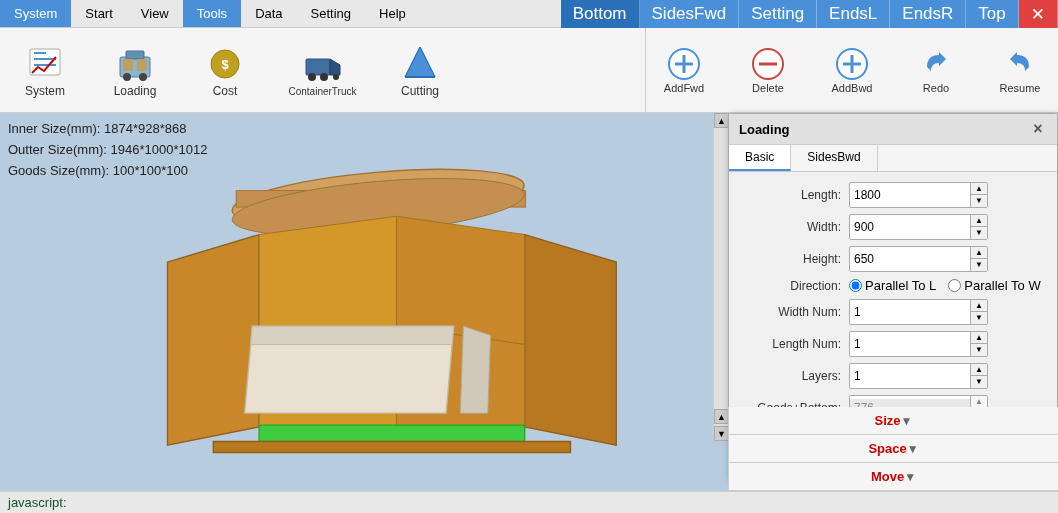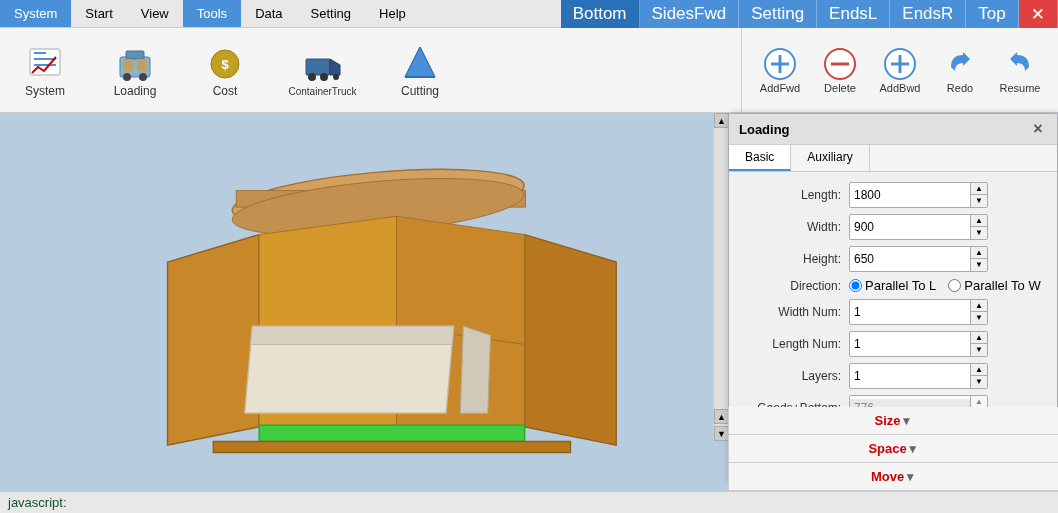--- a/index.html
+++ b/index.html
@@ -76,21 +76,21 @@
     
     .action-bar {
       position: absolute;
       top: 28px;
       right: 0;
       display: flex;
       background: #f5f5f5;
       height: 85px;
       align-items: center;
       padding: 4px 8px;
-      gap: 0;
+      gap: 24px;
       border-bottom: 1px solid #ccc;
       border-left: 1px solid #ccc;
     }
     .action-btn {
       display: flex;
       flex-direction: column;
       align-items: center;
       cursor: pointer;
       padding: 4px 6px;
       border-radius: 4px;
@@ -465,20 +465,25 @@
         </div>
         <div class="action-btn-label">Resume</div>
       </div>
     </div>
   </div>
 </div>
 
 <div class="main-content">
 
   <div class="view-3d">
+    <div class="info-panel">
+      <div>Inner Size(mm): 1874*928*868</div>
+      <div>Outter Size(mm): 1946*1000*1012</div>
+      <div>Goods Size(mm): 100*100*100</div>
+    </div>
     <div class="hint-text">PC:double click||Pad/Phone:Click</div>
 
     <div class="crate-svg">
       <svg width="100%" height="100%" viewBox="0 0 640 380" preserveAspectRatio="xMidYMid meet">
 
         <ellipse cx="330" cy="60" rx="160" ry="28" fill="#d4a060" stroke="#a07030" stroke-width="1.5" transform="rotate(-5,330,60)"></ellipse>
         <rect x="175" y="52" width="316" height="18" fill="#c49050" stroke="#a07030" stroke-width="1"></rect>
         <ellipse cx="330" cy="70" rx="160" ry="28" fill="#c49050" stroke="#a07030" stroke-width="1" transform="rotate(-5,330,70)"></ellipse>
 
         <path d="M100,130 L200,100 L200,310 L100,330 Z" fill="#c8882a" stroke="#906020" stroke-width="1.5"></path>
@@ -511,21 +516,21 @@
     <div style="width:15px;height:15px;background:#ccc;border:1px solid #aaa;display:flex;align-items:center;justify-content:center;cursor:pointer;font-size:9px;">▼</div>
   </div>
 
   <div class="loading-dialog">
     <div class="dialog-title-bar">
       <span>Loading</span>
       <div class="dialog-close">×</div>
     </div>
     <div class="dialog-tabs">
       <div class="dialog-tab active">Basic</div>
-      <div class="dialog-tab">Auxiliary</div>
+      <div class="dialog-tab">SidesBwd</div>
     </div>
     <div class="dialog-body">
 
       <div class="form-row">
         <div class="form-label">Length:</div>
         <div class="form-input-wrap">
           <input class="form-input" type="text" value="1800" style="">
           <div class="spin-btns">
             <button class="spin-btn">▲</button>
             <button class="spin-btn">▼</button>

